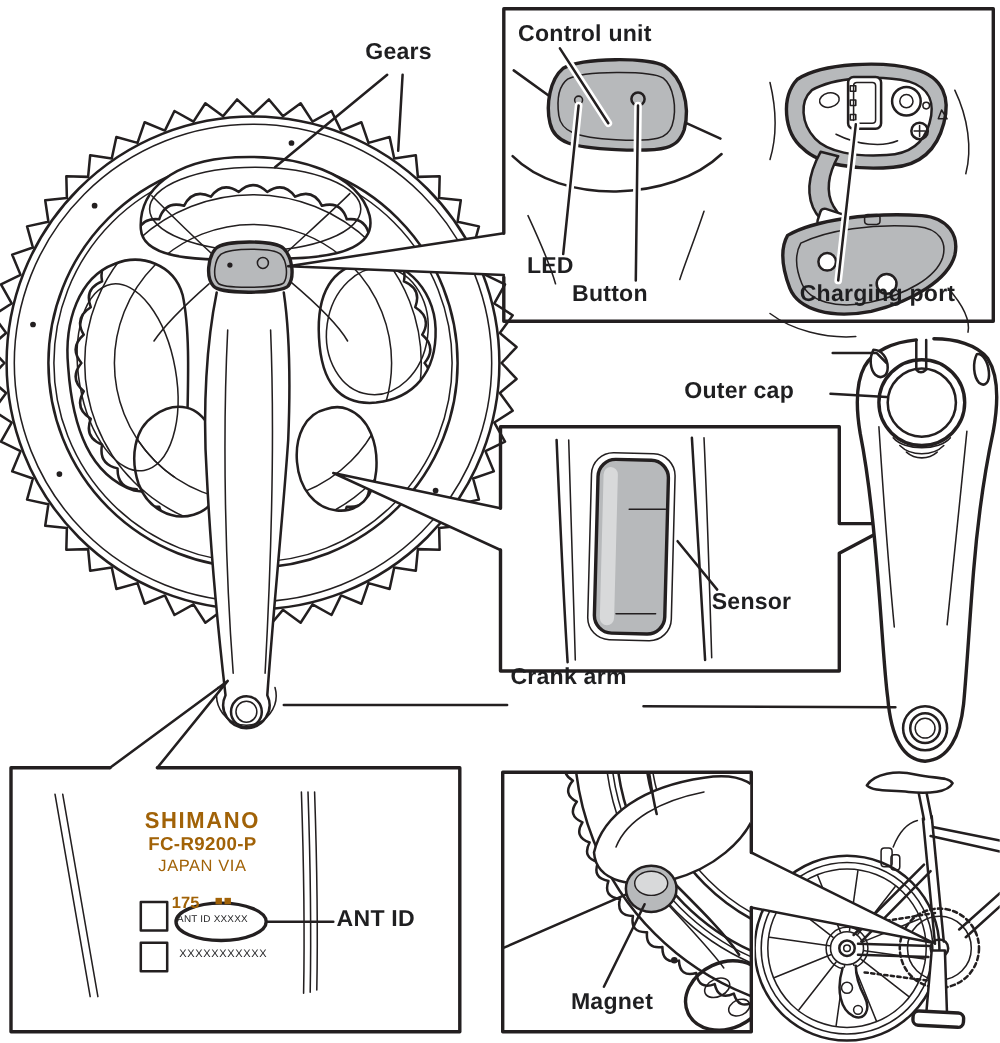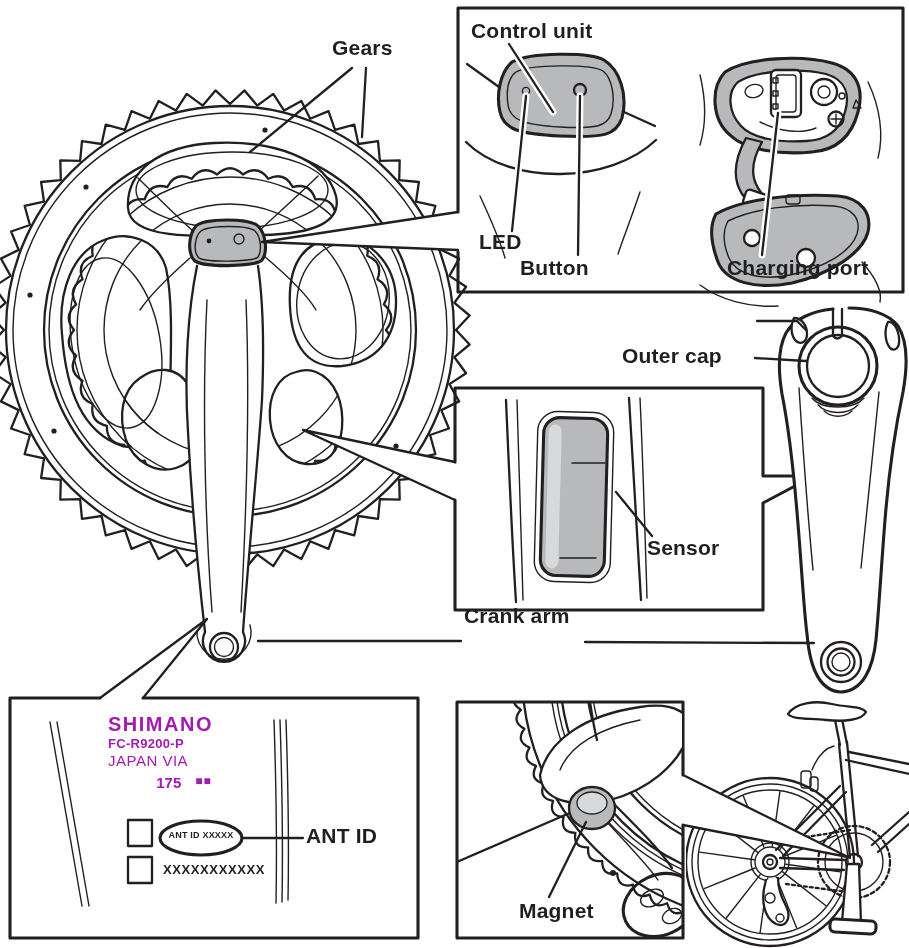--- a/index.html
+++ b/index.html
@@ -1,26 +1,26 @@
 <!DOCTYPE html>
 <html><head>
 <meta charset="utf-8">
 <style>
   html,body{margin:0;padding:0;background:#fff}
   .stage{position:relative;width:909px;height:948px;background:#fff;overflow:hidden;
          font-family:"Liberation Sans","DejaVu Sans",sans-serif;color:#1f1f21}
   .stage svg{position:absolute;left:0;top:0}
   .lbl{position:absolute;font-size:21px;font-weight:600;letter-spacing:.2px;white-space:nowrap;color:#1f1f21}
-  .sticker{position:absolute;left:108px;top:713px;width:152px;text-align:left;color:#a21caf}
+  .sticker{position:absolute;left:108px;top:735px;width:152px;text-align:center;color:#a16207}
   .sticker .brand{font-size:20px;font-weight:700;letter-spacing:1.5px;transform:scaleY(1.05)}
-  .sticker .model{font-size:13px;font-weight:700;letter-spacing:.3px}
+  .sticker .model{font-size:17px;font-weight:700;letter-spacing:.3px}
   .sticker .origin{font-size:15px;font-weight:400;letter-spacing:.5px;margin-top:1px}
-  .sticker .lenrow{display:flex;justify-content:center;gap:14px;font-size:15px;font-weight:700;margin-top:5px}
-  .ant-text{position:absolute;left:161px;top:830px;width:80px;text-align:center;font-size:9px;font-weight:700;letter-spacing:.2px}
-  .serial-text{position:absolute;left:163px;top:862px;font-size:13px;font-weight:700;letter-spacing:.6px}
+  .sticker .lenrow{display:flex;justify-content:center;gap:14px;font-size:15px;font-weight:700;margin-top:16px}
+  .ant-text{position:absolute;left:161px;top:830px;width:80px;text-align:left;font-size:9px;font-weight:400;letter-spacing:.2px}
+  .serial-text{position:absolute;left:163px;top:862px;font-size:10px;font-weight:400;letter-spacing:.6px}
   
   .k{stroke:#231f20;fill:none;stroke-width:2.3;stroke-linecap:round;stroke-linejoin:round}
   .k.h{stroke-width:3.1}
   .k.t{stroke-width:1.4}
   .k.wfill{fill:#fff}
   .k.gfill{fill:#b7b9bb}
   .halo{stroke:#fff;stroke-width:7;fill:none;stroke-linecap:round}
 </style>
 </head>
 <body>

